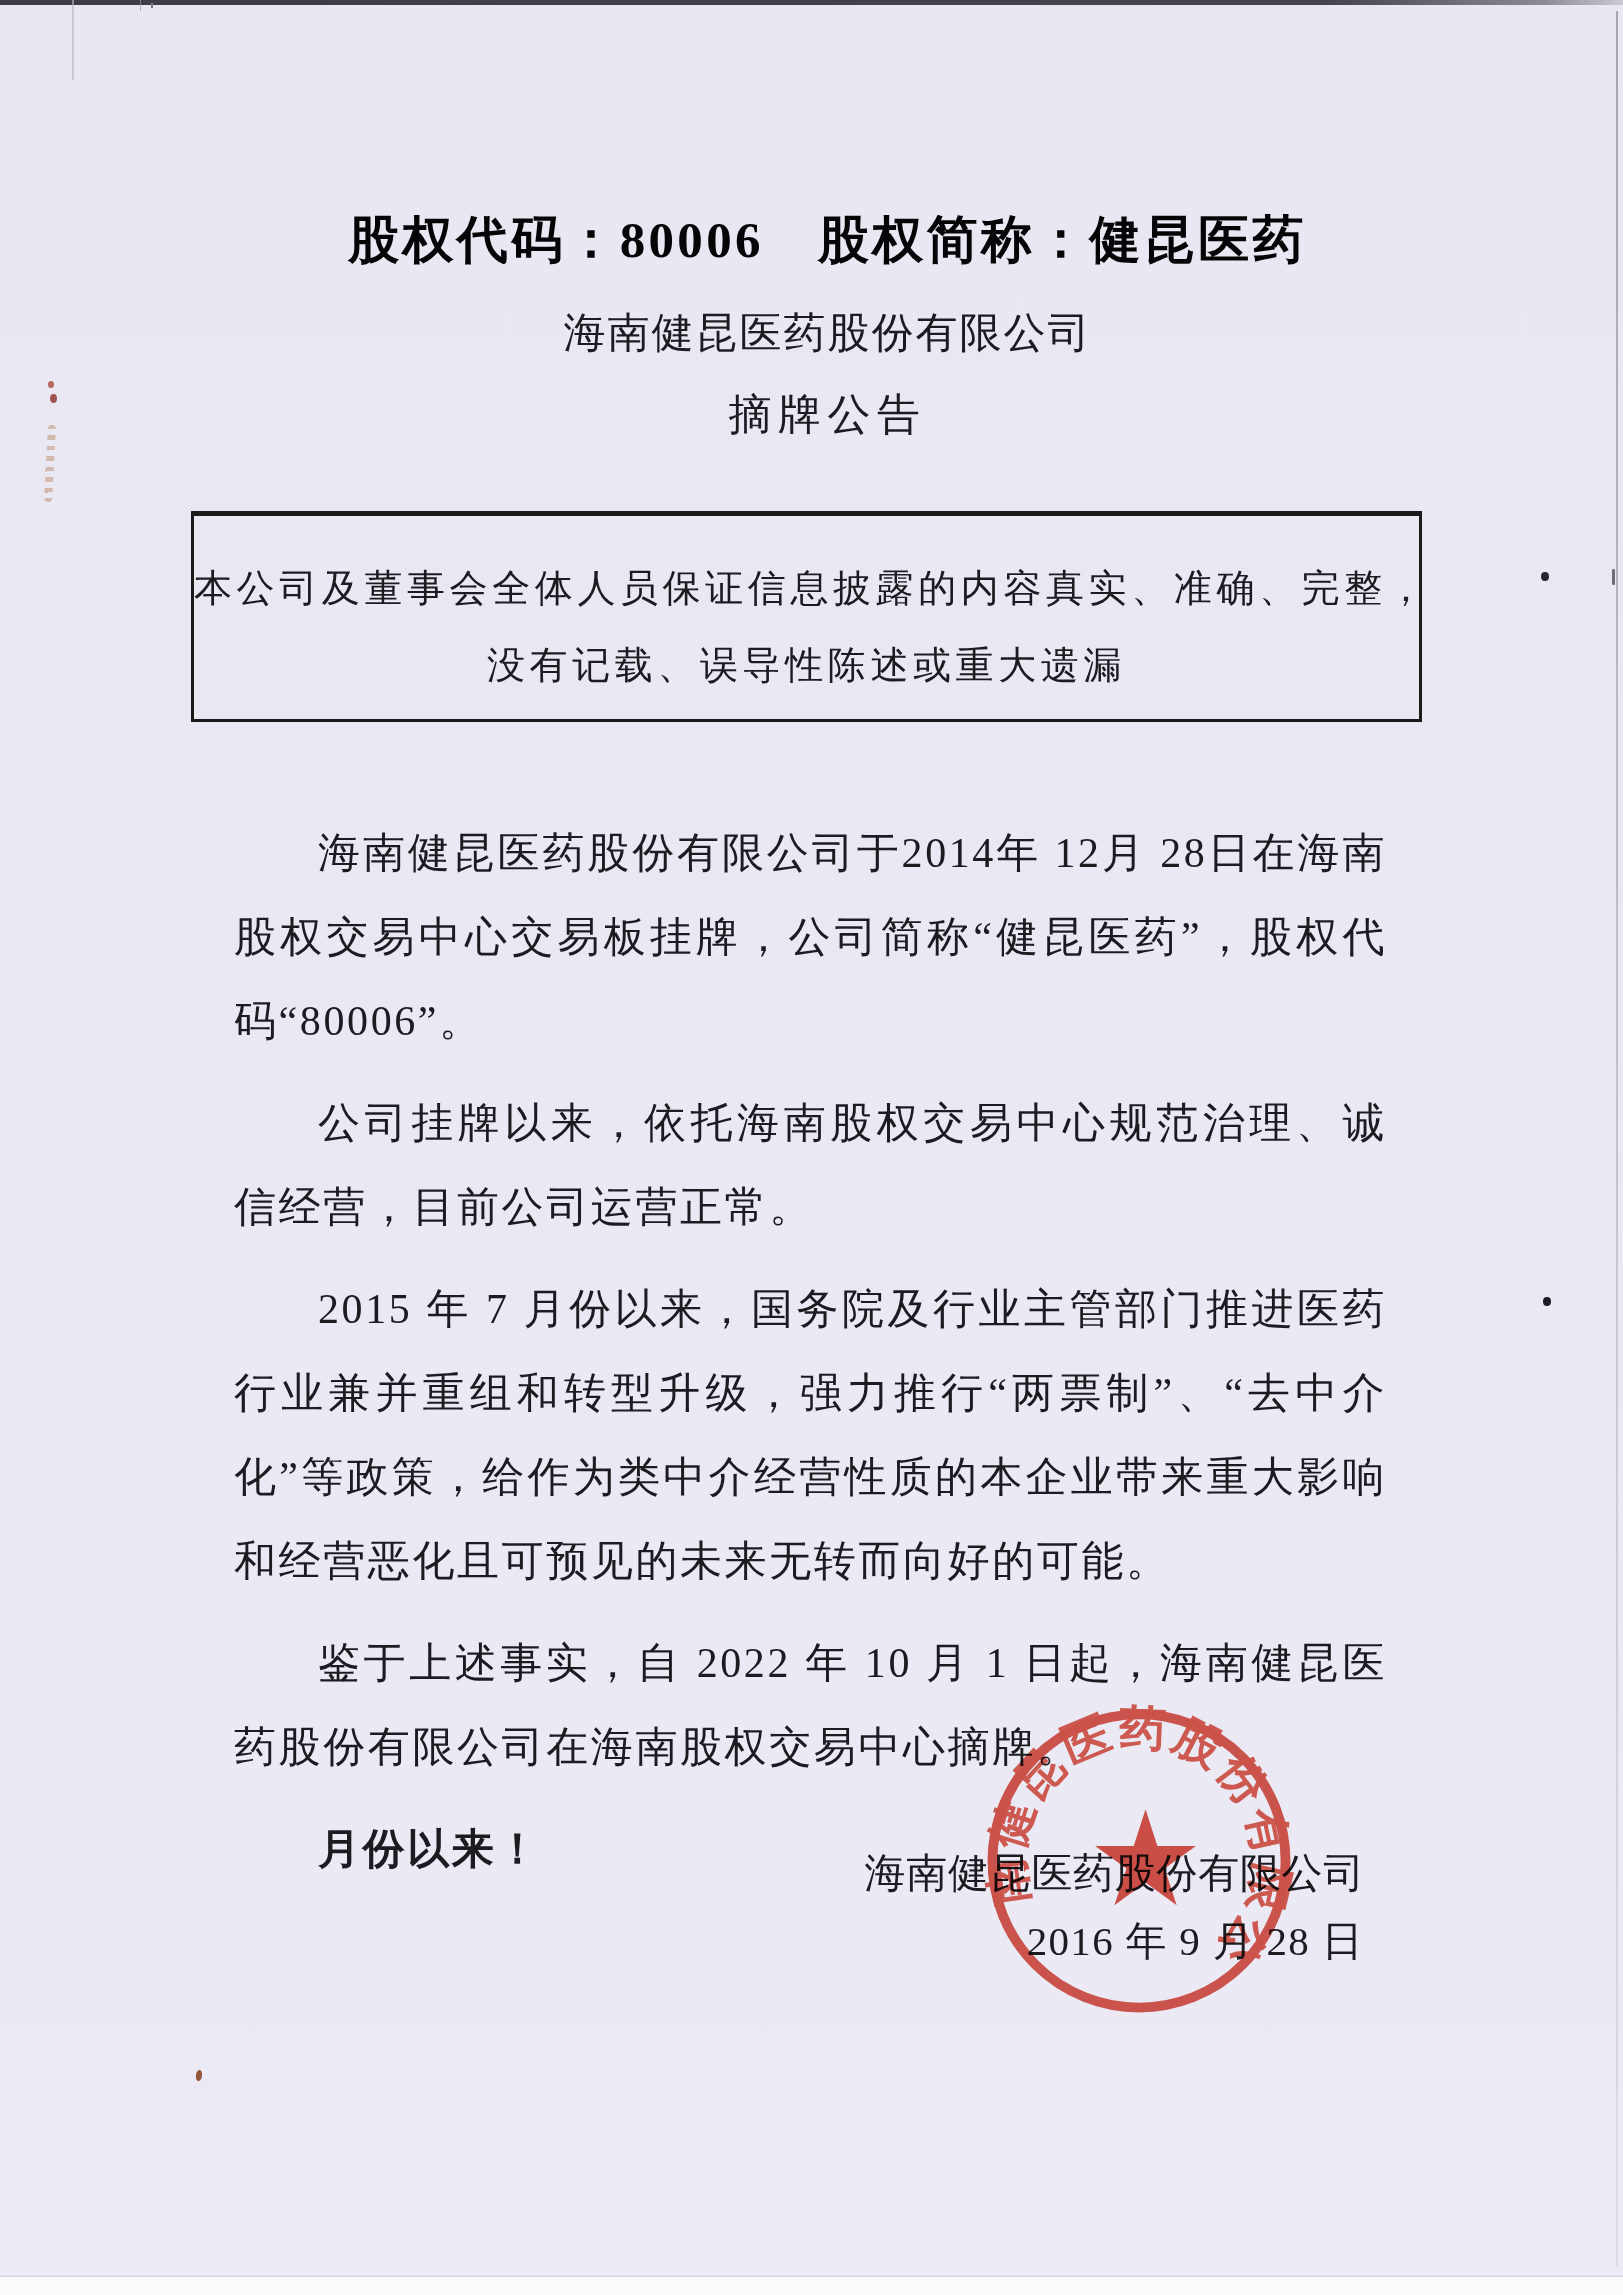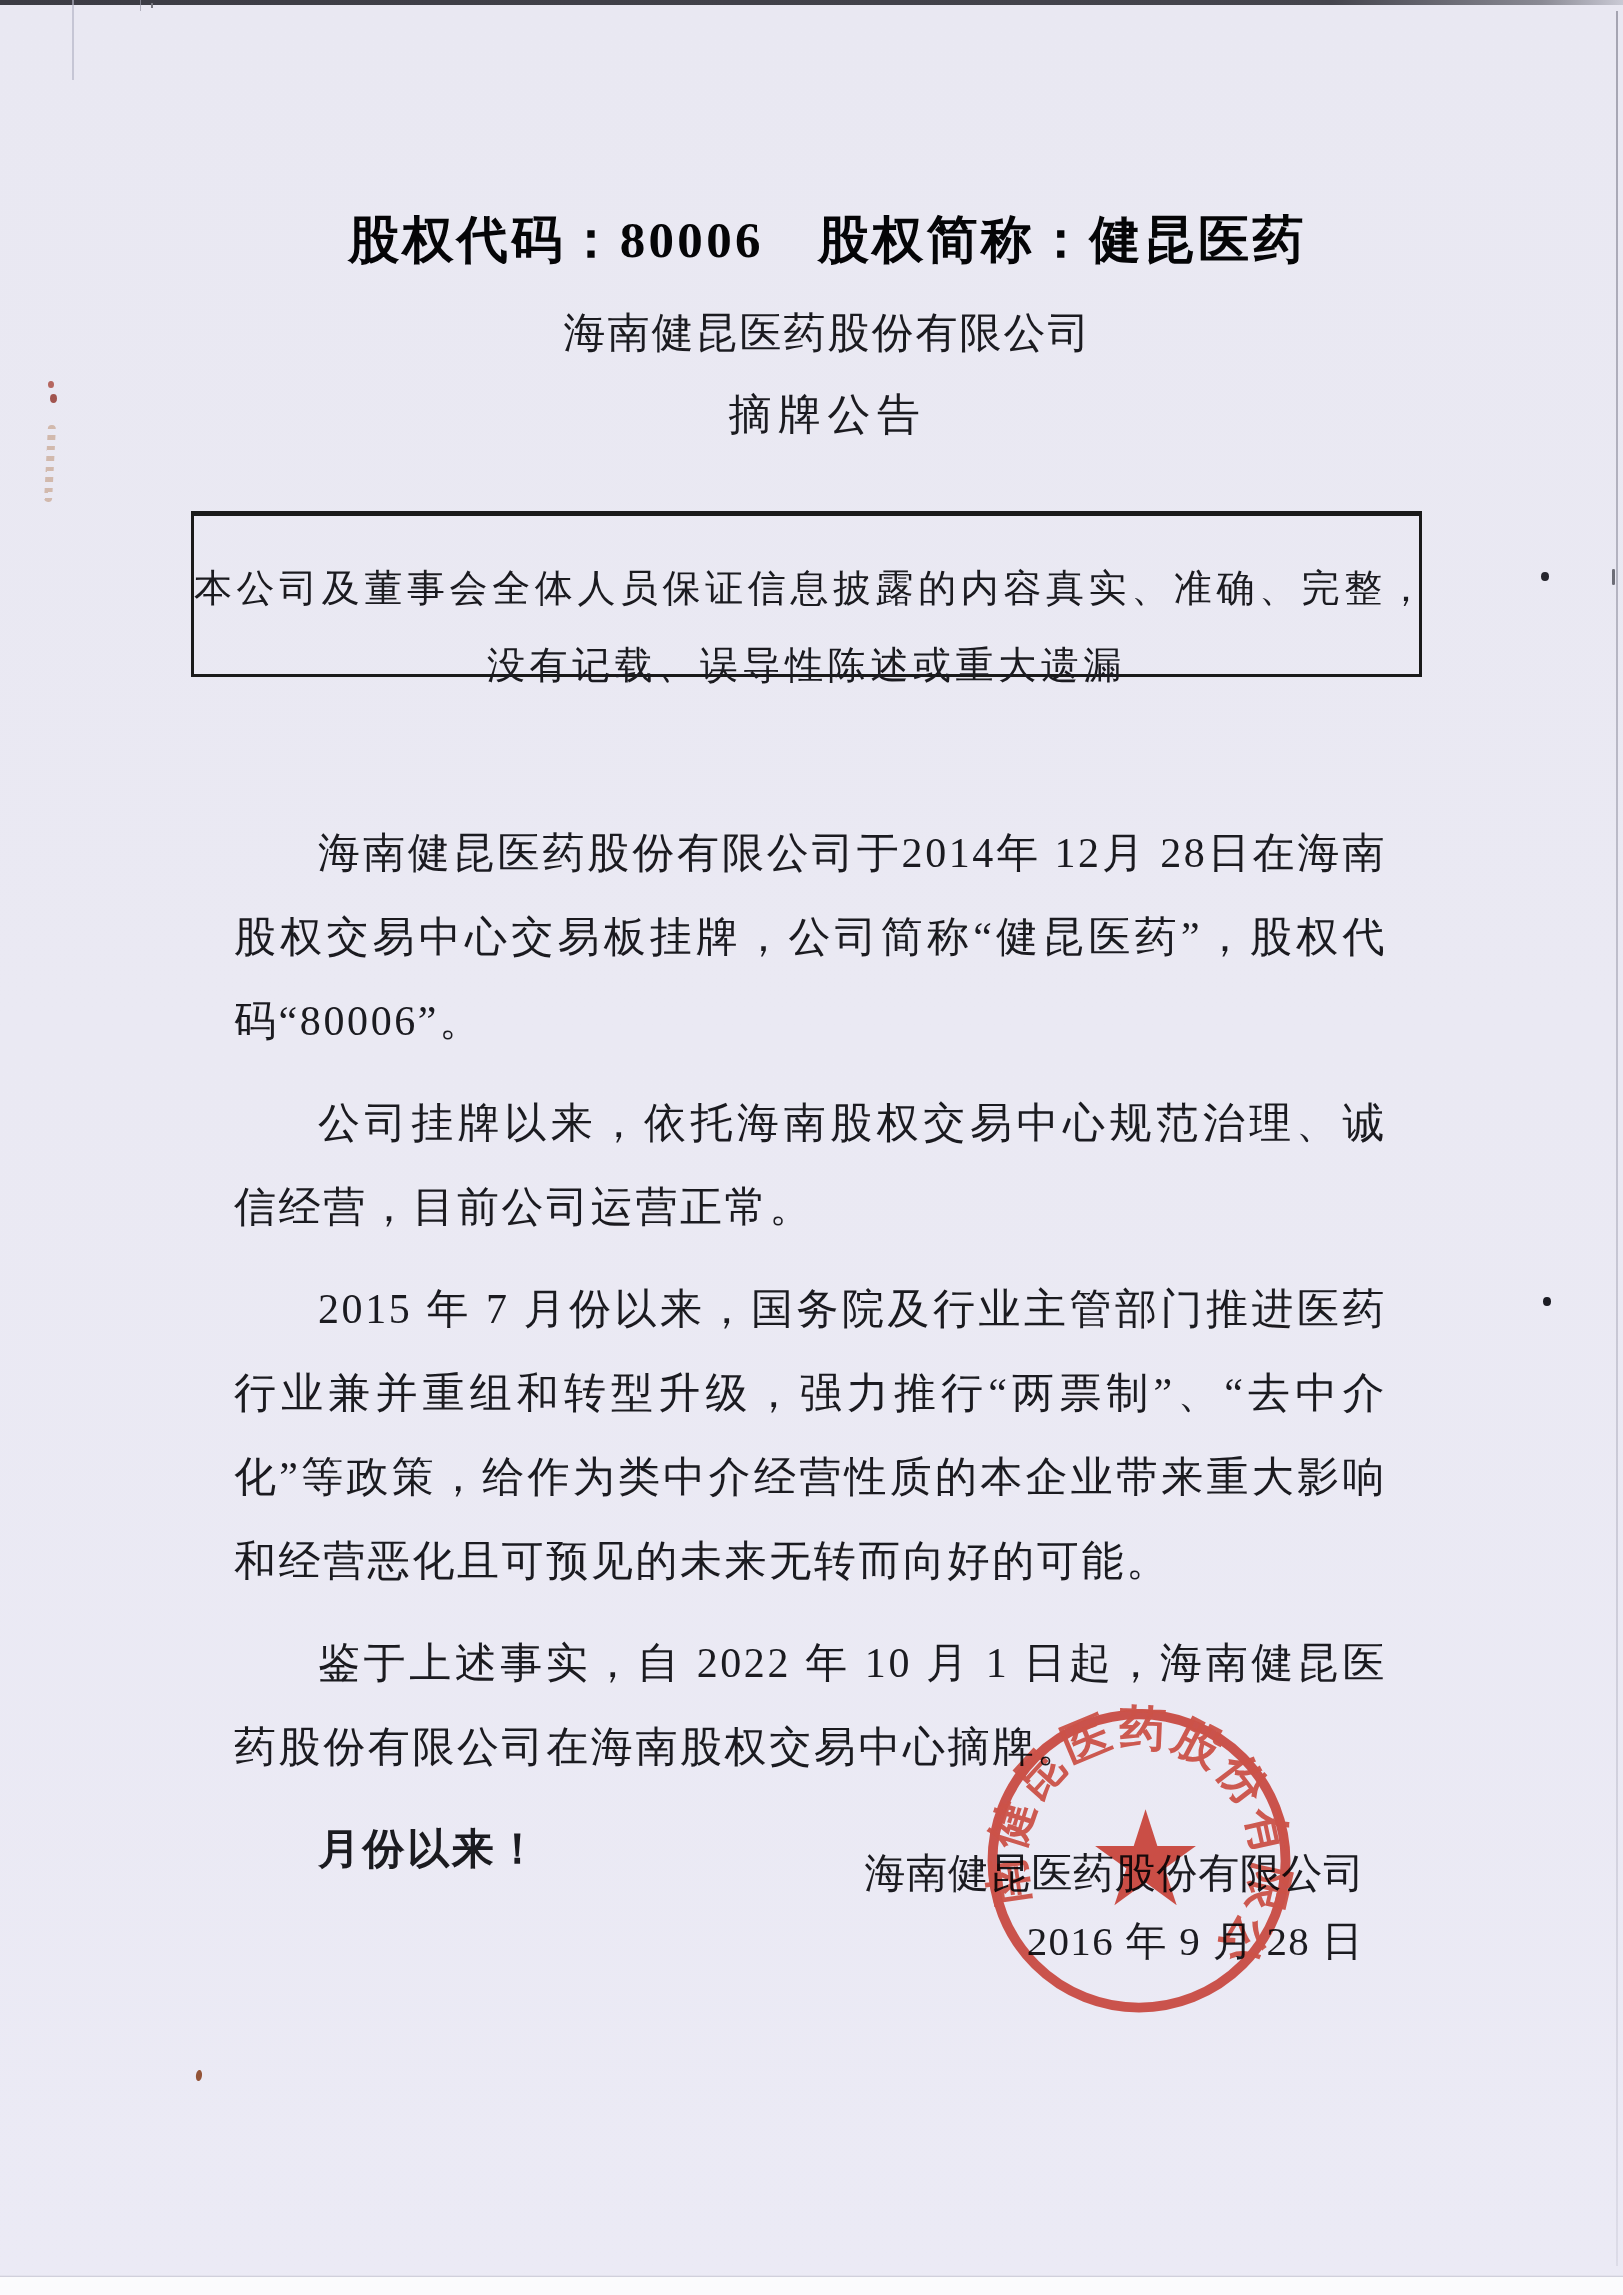--- a/index.html
+++ b/index.html
@@ -35,21 +35,21 @@
   .speck-black-1{left:1541px;top:572px;width:7.9px;height:8.5px;background:#26262e;}
   .speck-black-2{left:1543px;top:1297px;width:7.9px;height:8.5px;background:#1c1c24;}
   .speck-brown{left:196px;top:2070px;width:5.9px;height:10.5px;background:#8a4423;transform:rotate(8deg);opacity:.9;}
   
   .h-line{position:absolute;left:16px;width:1623px;text-align:center;white-space:nowrap;}
   .h-code{top:206px;font-size:51px;font-weight:bold;letter-spacing:3.3px;color:#050507;}
   .h-company{top:305px;font-size:42px;letter-spacing:2px;}
   .h-doc-title{top:386px;font-size:43px;letter-spacing:6.5px;}
   
   .disclaimer{
-    position:absolute;left:191px;top:511px;width:1231px;height:166px;box-sizing:border-box;
+    position:absolute;left:191px;top:511px;width:1231px;height:211px;box-sizing:border-box;
     border:3.9px solid #1a1a1a;border-top-width:5.9px;
     padding-top:34px;text-align:center;
   }
   .disclaimer .line{font-size:38px;letter-spacing:4.6px;line-height:77px;white-space:nowrap;}
   
   .body-text{
     position:absolute;left:216px;top:793px;width:1189px;
     font-size:42px;letter-spacing:2.6px;line-height:84px;
     text-align:justify;
   }

